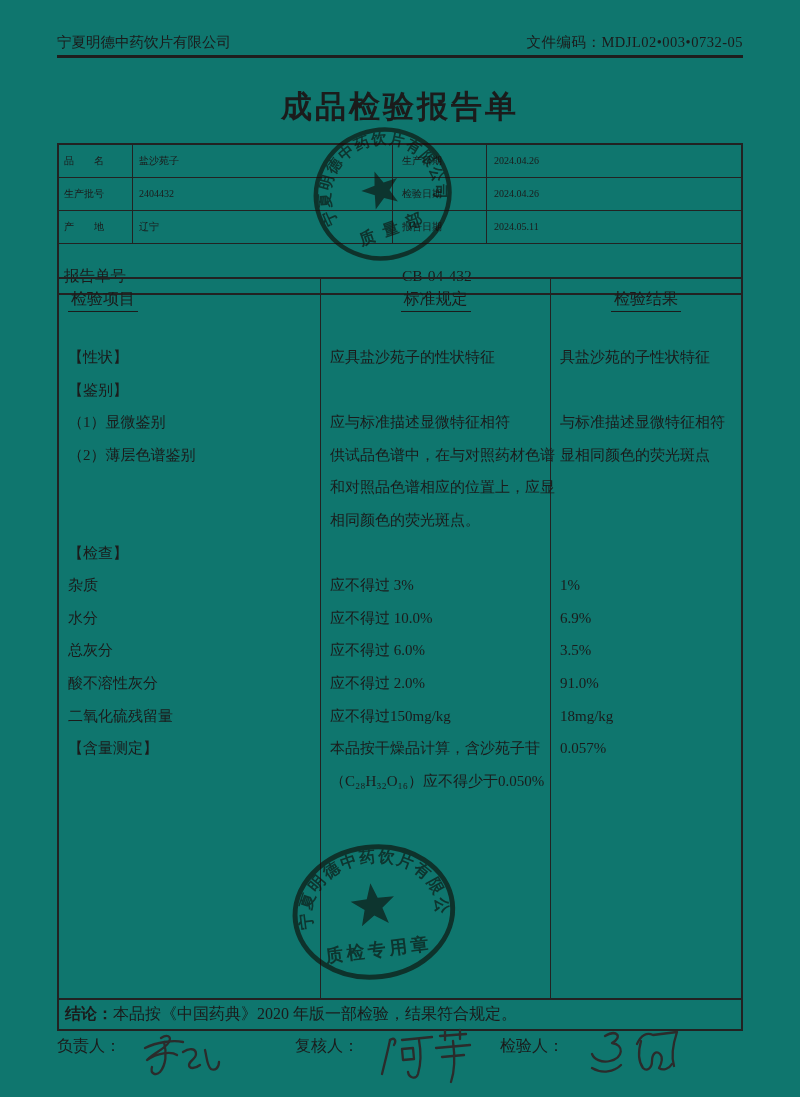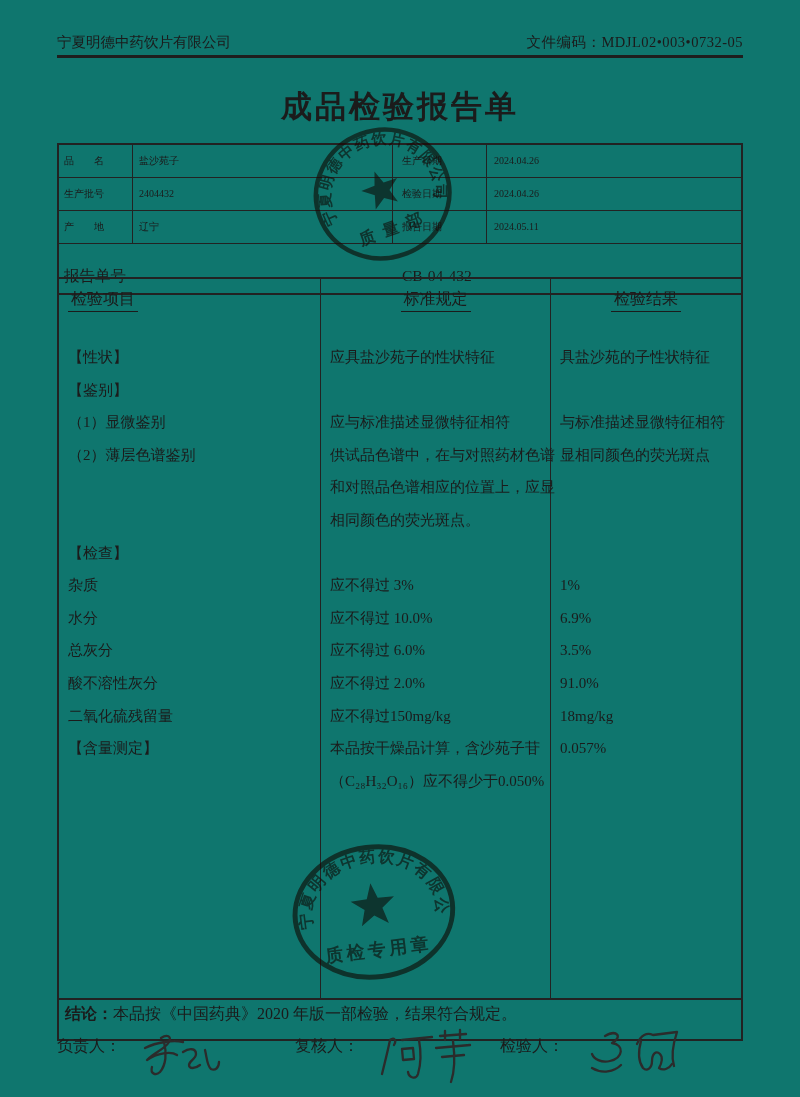--- a/index.html
+++ b/index.html
@@ -46,21 +46,21 @@
   .col-items{width:262px; border-right:1.5px solid #222;}
   .col-standard{width:230px; border-right:1.5px solid #222;}
   .col-result{flex:1;}
   .col-head{height:62px; padding-top:10px; box-sizing:border-box; font-size:16px;}
   .col-items .col-head{padding-left:9px;}
   .col-standard .col-head,.col-result .col-head{text-align:center;}
   .col-head span{display:inline-block; border-bottom:1.2px solid #1b1b1b; padding:0 3px 1px 3px;}
   .line{height:32.6px; line-height:32.6px; font-size:15px; padding-left:9px; white-space:nowrap; overflow:visible;}
   
   .conclusion{
-    position:absolute; left:57px; top:1000px; width:686px; height:41px;
+    position:absolute; left:57px; top:1000px; width:686px; height:31px;
     border:2px solid #222; border-top:none; box-sizing:border-box;
     font-size:16px; line-height:27px; padding-left:6px;
   }
   .conclusion .c-lab{font-weight:bold;}
   
   .footer{position:absolute; left:57px; top:1036px; width:686px; height:56px; font-size:16px;}
   .sig-label{position:absolute; top:0;}
   .lab-resp{left:0;}
   .lab-review{left:238px;}
   .lab-inspect{left:443px;}

